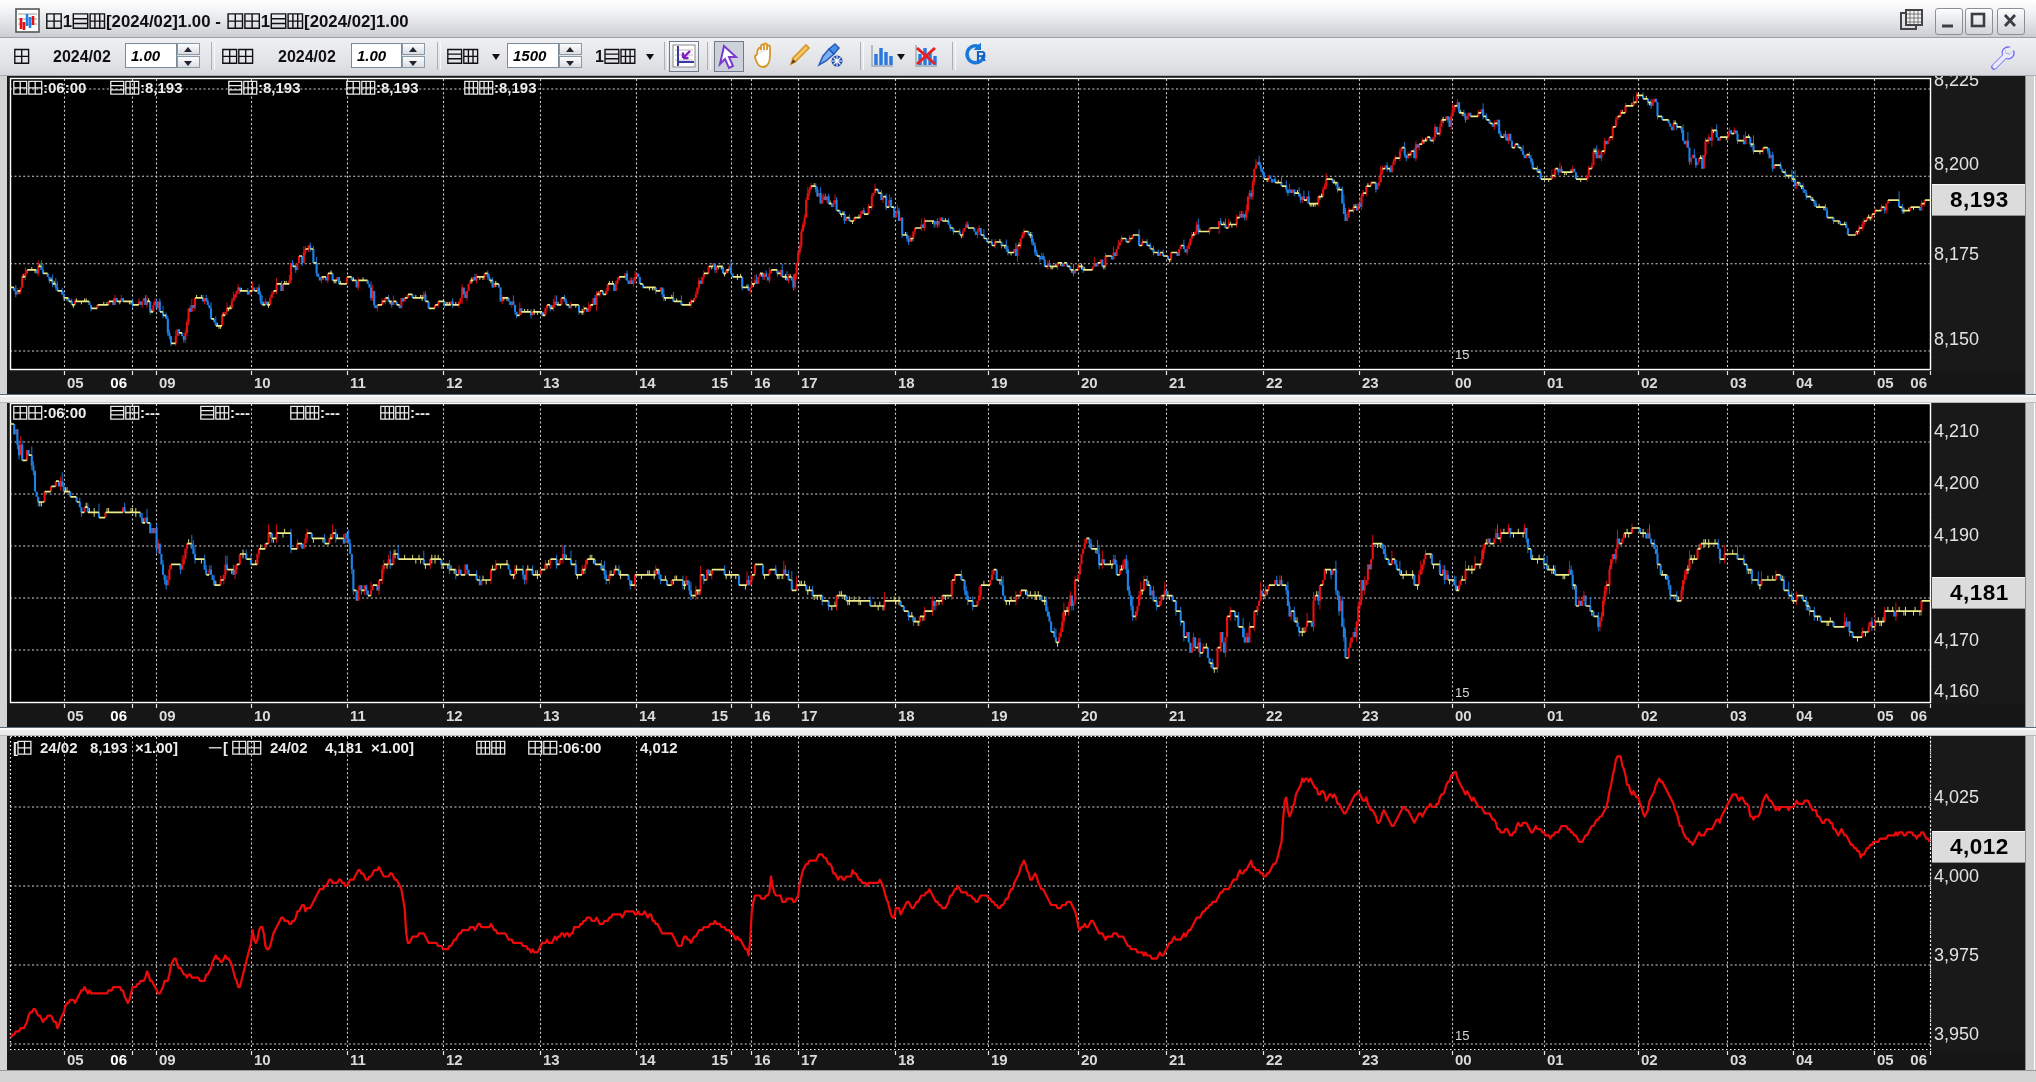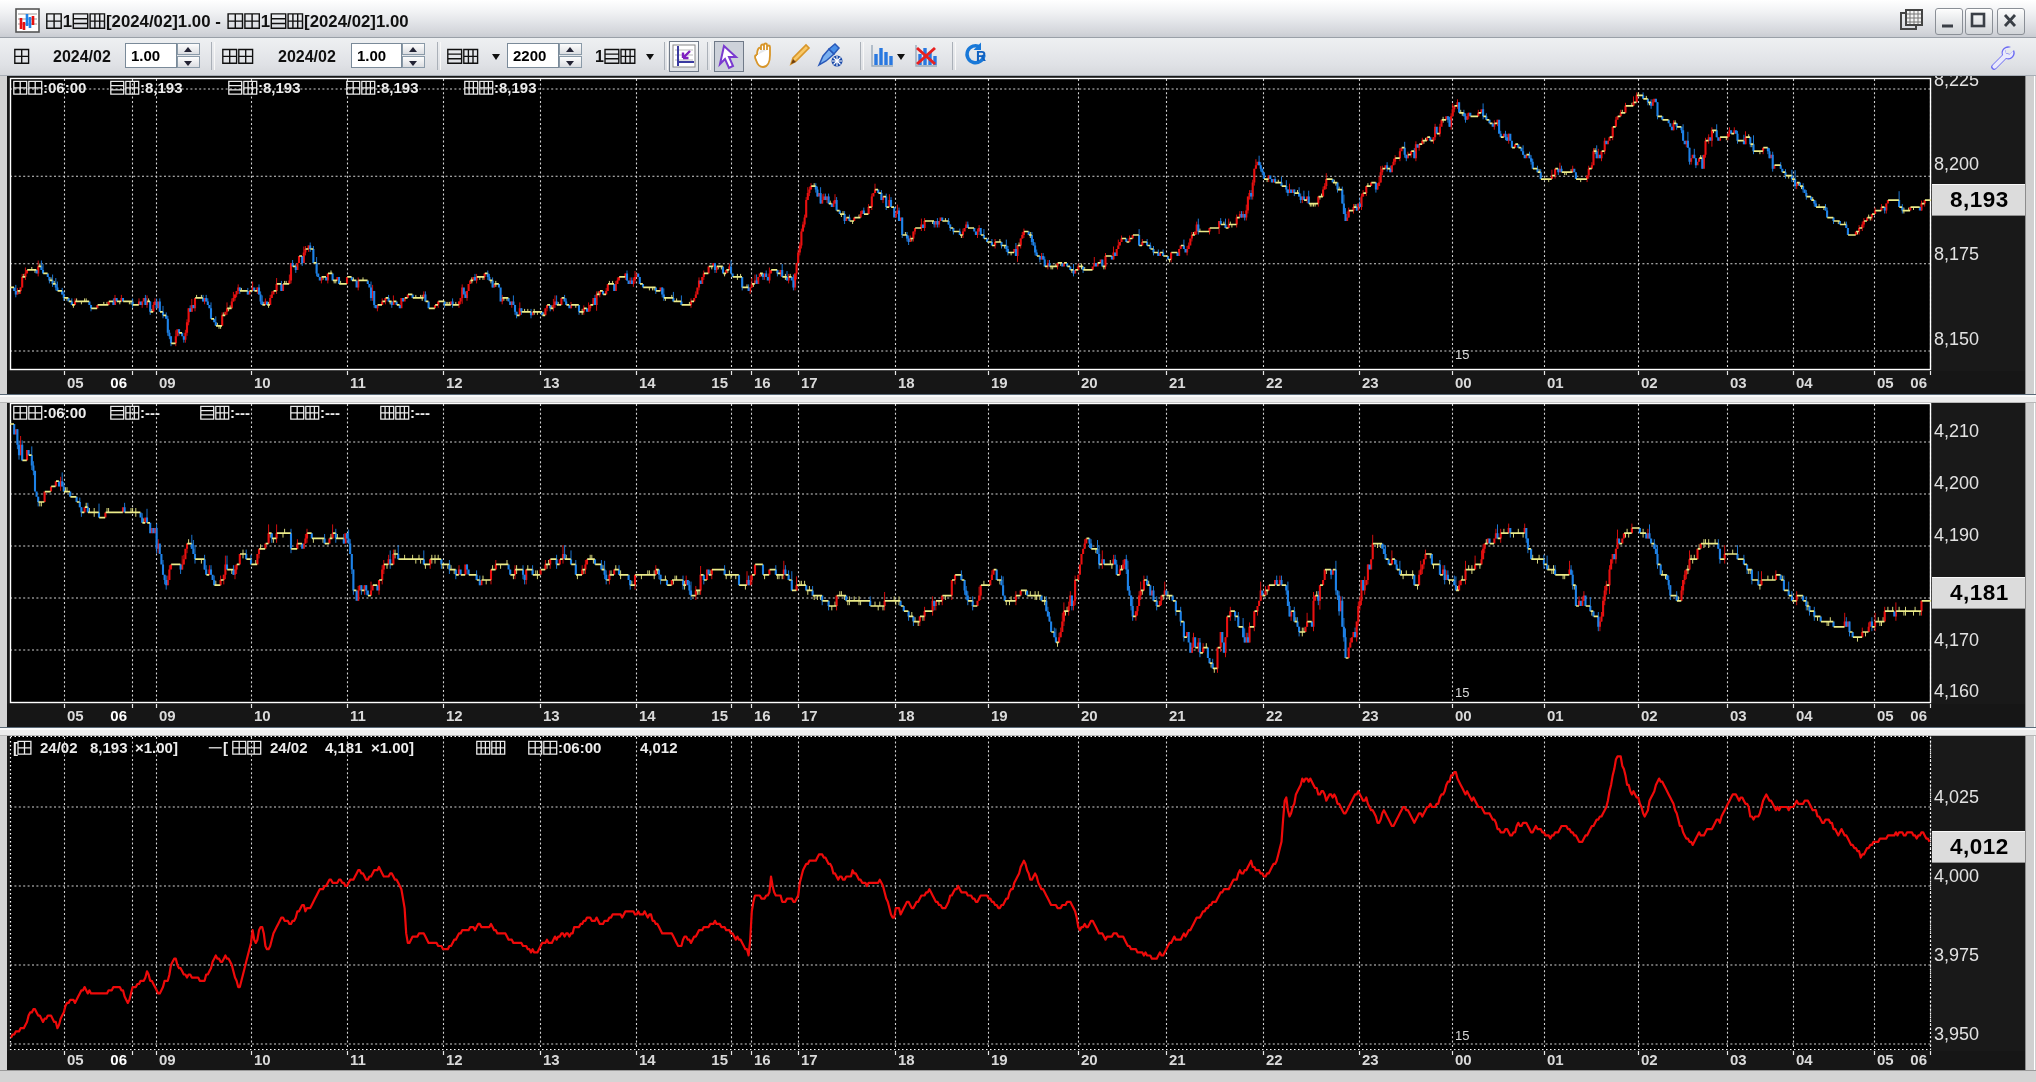--- a/index.html
+++ b/index.html
@@ -5,21 +5,21 @@
   html,body{margin:0;padding:0;background:#fff}
   #win{position:relative;width:2036px;height:1082px;overflow:hidden;
        font-family:"Liberation Sans",sans-serif;}
   #titlebar{position:absolute;left:0;top:0;width:2036px;height:38px;
      background:linear-gradient(#ffffff,#f2f3f5 30%,#e2e4e8 60%,#d3d5da 88%,#c9ccd2);
      border-bottom:1px solid #9aa0a8;box-sizing:border-box;}
   #toolbar{position:absolute;left:0;top:38px;width:2036px;height:38px;
      background:linear-gradient(#eef0f2,#e0e2e6 70%,#d6d8dc);
      border-bottom:1px solid #a8aeb6;box-sizing:border-box;}
   .tinput{position:absolute;top:5px;height:25px;background:#fff;border:1px solid #7a8a99;
-     font-size:15px;color:#000;padding:3px 0 0 5px;box-sizing:border-box;font-weight:bold;}
+     font-size:15px;color:#000;padding:3px 0 0 5px;box-sizing:border-box;font-weight:bold;font-style:italic;}
   .spin{position:absolute;top:5px;width:23px;height:25px;}
   .spin .u,.spin .d{position:absolute;left:0;width:23px;height:12px;
      background:linear-gradient(#fdfdfd,#dcdee2);border:1px solid #8a9aa8;box-sizing:border-box;}
   .spin .u{top:0}.spin .d{top:13px}
   .spin .u:after{content:"";position:absolute;left:6px;top:3px;border:4px solid transparent;border-bottom:5px solid #223;border-top:none;}
   .spin .d:after{content:"";position:absolute;left:6px;top:4px;border:4px solid transparent;border-top:5px solid #223;border-bottom:none;}
   .tsep{position:absolute;top:4px;width:2px;height:28px;border-left:1px solid #aab0b8;border-right:1px solid #f8f8f8;}
   .dda{position:absolute;top:16px;border:4.5px solid transparent;border-top:6px solid #101010;border-bottom:none;}
   .tbtn{position:absolute;top:3px;width:30px;height:31px;}
   .tbtn.sel{background:#cdd2da;border:1px solid #707a88;box-sizing:border-box;}
@@ -69,21 +69,21 @@
         <div class="d"></div>
       </div>
     <div class="tsep" style="left:211px"></div>
     <div class="tinput" style="left:351px;width:51px">1.00</div>
     <div class="spin" style="left:402px">
         <div class="u"></div>
         <div class="d"></div>
       </div>
     <div class="tsep" style="left:437px"></div>
     <div class="dda" style="left:492px"></div>
-    <div class="tinput" style="left:507px;width:52px">2200</div>
+    <div class="tinput" style="left:507px;width:52px">1500</div>
     <div class="spin" style="left:559px">
         <div class="u"></div>
         <div class="d"></div>
       </div>
     <div class="dda" style="left:646px"></div>
     <div class="tsep" style="left:664px"></div>
     <div class="tbtn framed" style="left:669px">
       <svg width="28" height="29">
         <rect x="3" y="3" width="22" height="22" fill="#fff" stroke="#888"></rect>
         <path d="M5 8h18M5 13h18M5 18h18" stroke="#bbb"></path>

